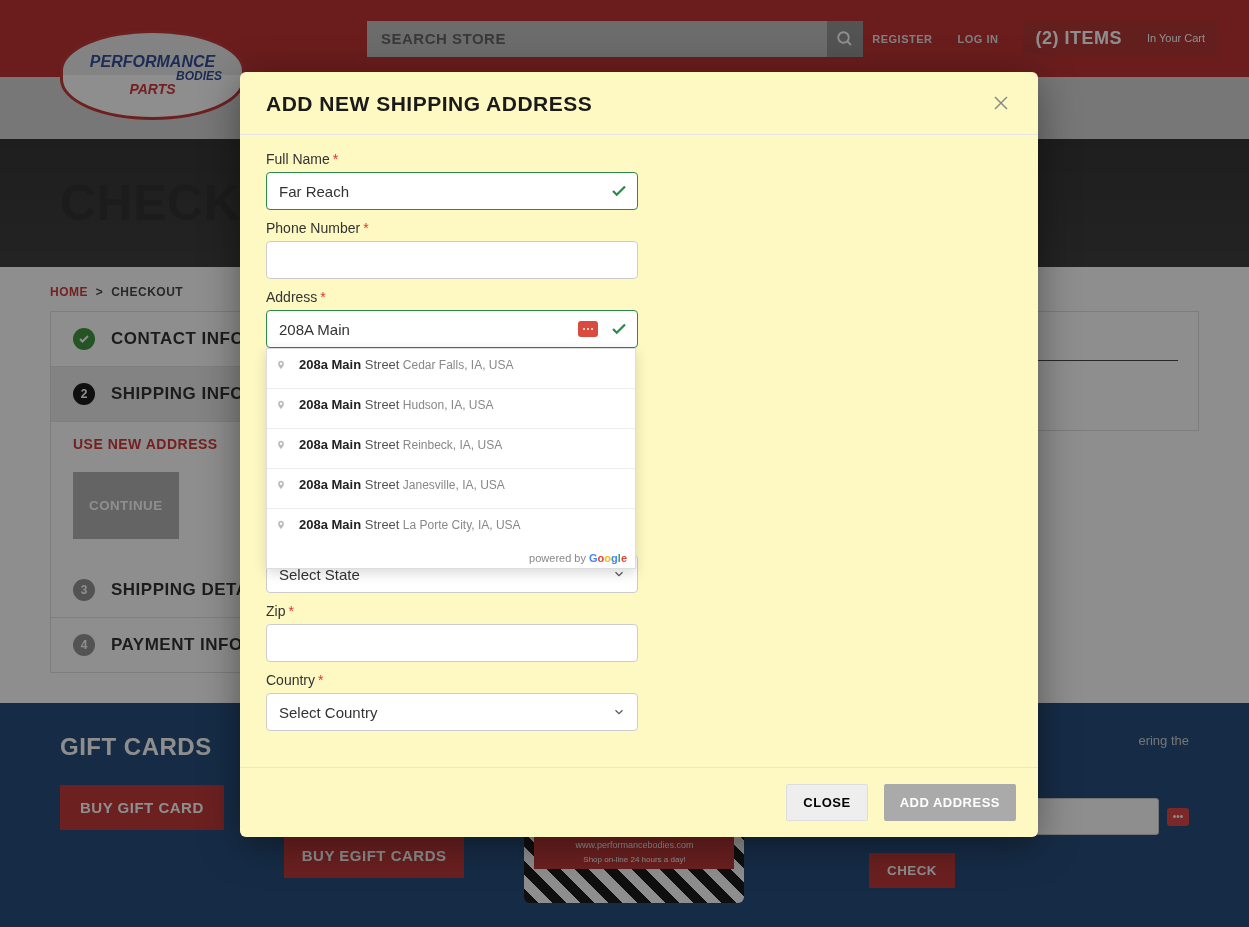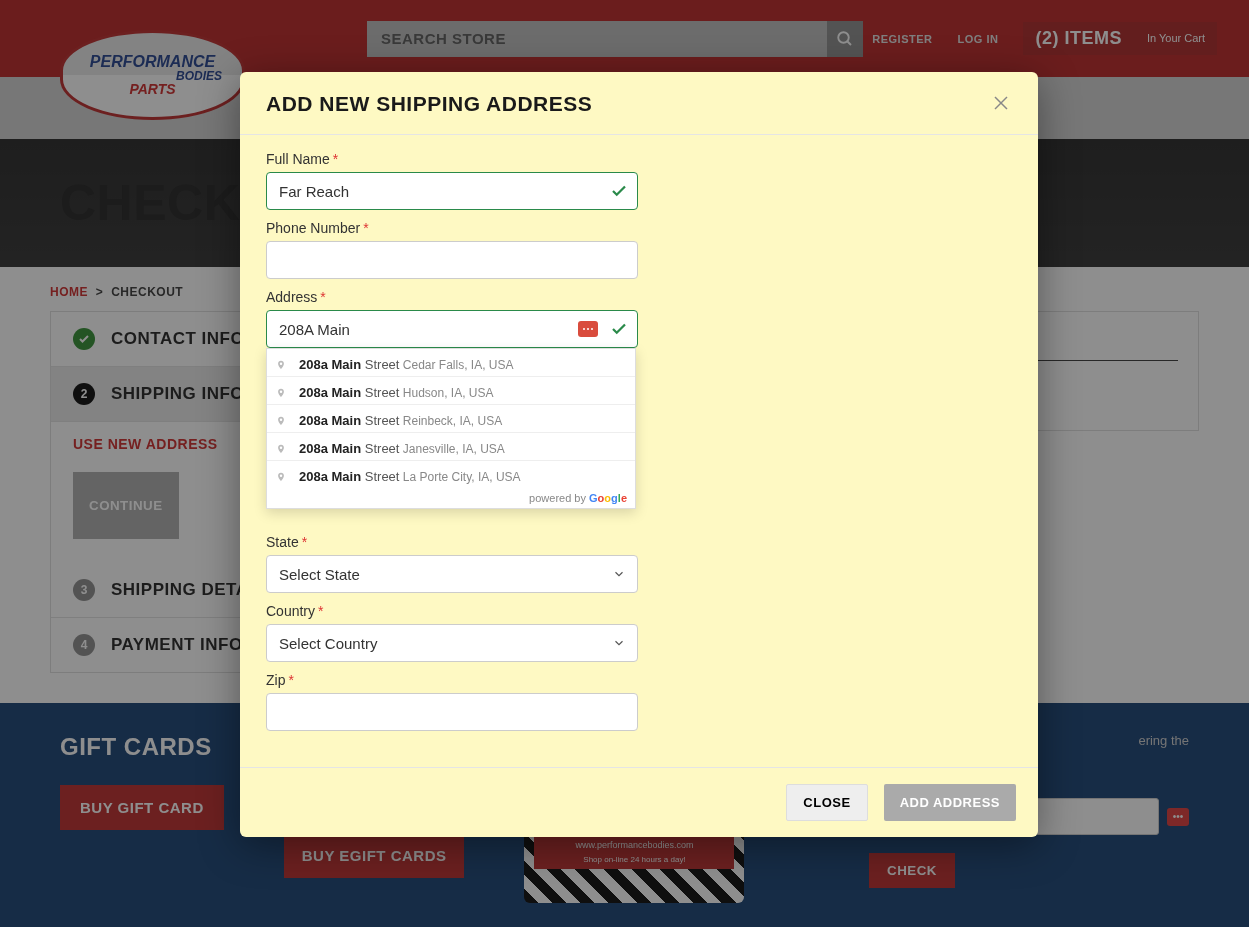--- a/index.html
+++ b/index.html
@@ -79,21 +79,21 @@
   .finput.valid { border-color: #2a8a4a; }
   .check-icon { position: absolute; right: 10px; top: 50%; transform: translateY(-50%); color: #2a8a4a; }
   .ext-icon { position: absolute; right: 40px; top: 50%; transform: translateY(-50%); width: 20px; height: 16px; background: #d94c3d; border-radius: 3px; display: flex; align-items: center; justify-content: center; }
   .ext-icon span { width: 2px; height: 2px; background: #fff; border-radius: 50%; margin: 0 1px; }
   .fselect { width: 372px; height: 38px; border: 1px solid #ccc; border-radius: 4px; padding: 0 12px; font-size: 15px; color: #333; background: #fff; appearance: none; position: relative; }
   .select-wrap { position: relative; width: 372px; }
   .select-caret { position: absolute; right: 12px; top: 50%; transform: translateY(-50%); pointer-events: none; color: #555; }
 
   
   .ac-dropdown { position: absolute; left: 0; top: 38px; width: 370px; background: #fff; border: 1px solid #ddd; box-shadow: 0 4px 12px rgba(0,0,0,0.15); z-index: 30; }
-  .ac-item { padding: 8px 10px 4px 32px; border-bottom: 1px solid #eee; font-size: 13px; cursor: pointer; position: relative; }
+  .ac-item { padding: 8px 10px 16px 32px; border-bottom: 1px solid #eee; font-size: 13px; cursor: pointer; position: relative; }
   .ac-pin { position: absolute; left: 9px; top: 9px; color: #bbb; }
   .ac-item b { color: #222; font-weight: bold; }
   .ac-item .rest { color: #555; }
   .ac-item .loc { color: #888; font-size: 12px; }
   .ac-foot { text-align: right; padding: 4px 8px; font-size: 11px; color: #888; }
   .goog { font-weight: bold; }
   .g1{color:#4285F4}.g2{color:#EA4335}.g3{color:#FBBC05}.g4{color:#34A853}
 
   .modal-footer { padding: 16px 22px; border-top: 1px solid #e5e5e5; display: flex; justify-content: flex-end; gap: 16px; }
   .btn-close { background: #eee; border: 1px solid #ddd; padding: 10px 16px; font-weight: bold; text-transform: uppercase; cursor: pointer; font-size: 13px; border-radius: 2px; }
@@ -317,39 +317,39 @@
         </select>
         <span class="select-caret">
           <svg width="14" height="14" viewBox="0 0 24 24" fill="none" stroke="#555" stroke-width="2">
               <polyline points="6,9 12,15 18,9"></polyline>
             </svg>
         </span>
       </div>
     </div>
 
     <div class="field">
+      <label><span>Zip</span><span class="req">*</span></label>
+      <div class="finput-wrap">
+        <input class="finput" value="" style="">
+      </div>
+    </div>
+
+    <div class="field">
       <label><span>Country</span><span class="req">*</span></label>
       <div class="select-wrap">
         <select class="fselect">
           <option>Select Country</option>
         </select>
         <span class="select-caret">
           <svg width="14" height="14" viewBox="0 0 24 24" fill="none" stroke="#555" stroke-width="2">
               <polyline points="6,9 12,15 18,9"></polyline>
             </svg>
         </span>
       </div>
     </div>
 
-    <div class="field">
-      <label><span>Zip</span><span class="req">*</span></label>
-      <div class="finput-wrap">
-        <input class="finput" value="" style="">
-      </div>
-    </div>
-
   </div>
 
   <div class="modal-footer">
     <button class="btn-close condensed">CLOSE</button>
     <button class="btn-add condensed">ADD ADDRESS</button>
   </div>
 </div>
 
 </body></html>

